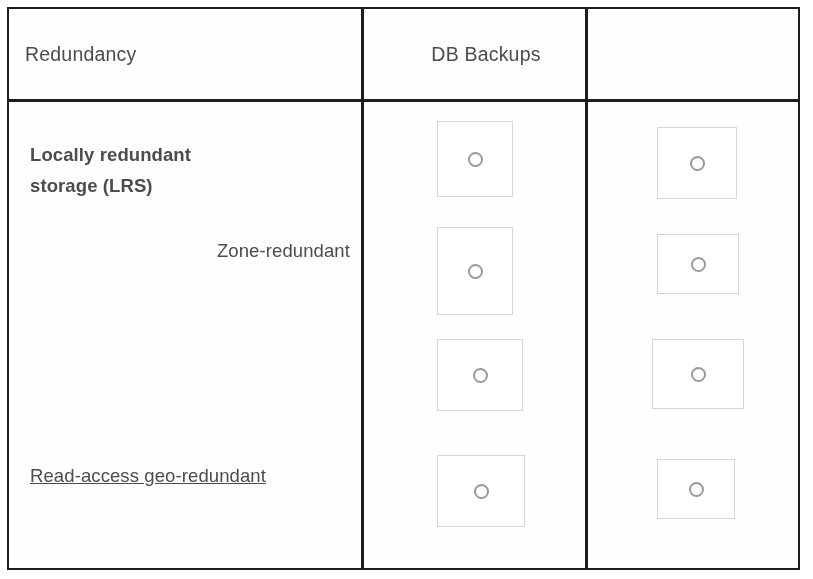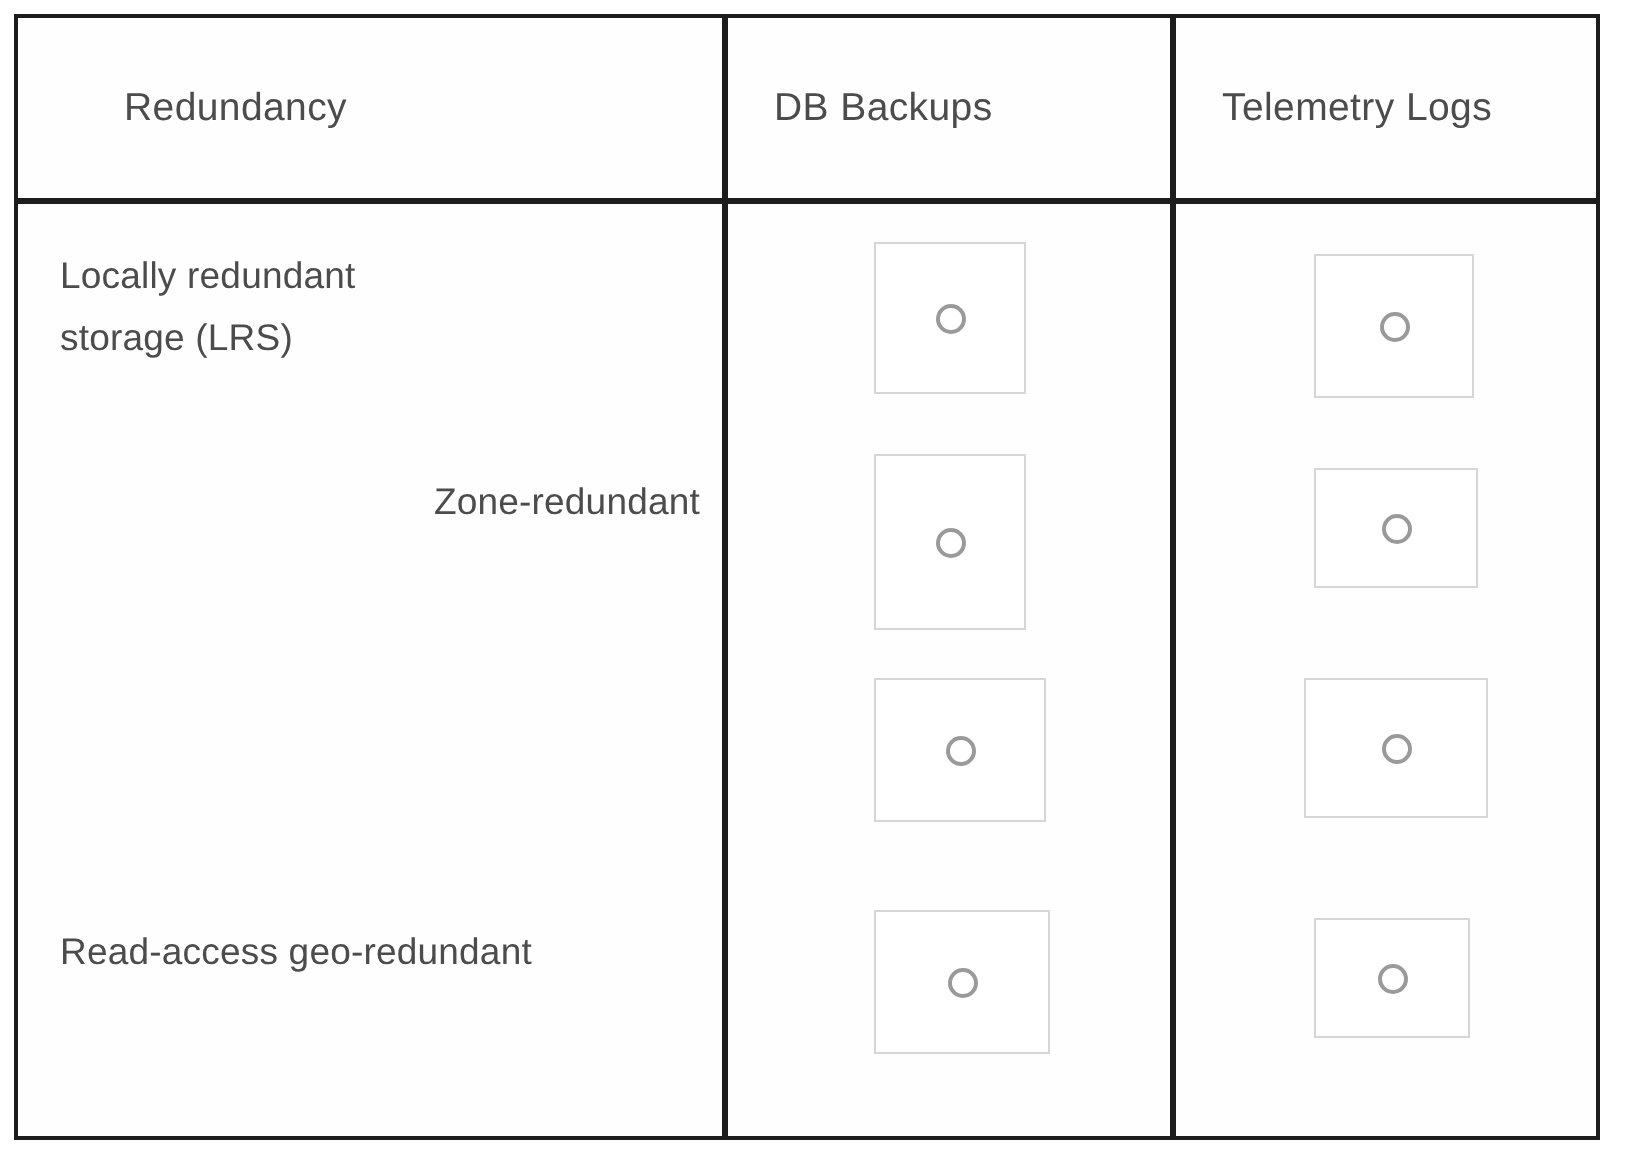--- a/index.html
+++ b/index.html
@@ -69,40 +69,40 @@
     display: flex;
     align-items: center;
     box-sizing: border-box;
   }
   .hdr-label {
     font-size: 19.5px;
     color: #4c4c4c;
     letter-spacing: 0.2px;
     white-space: nowrap;
   }
-  .hdr.col-a { left: 16px;     width: 352px; padding-left: 37px; }
-  .hdr.col-b { left: 354px; width: 222px; padding-left: 24px; }
+  .hdr.col-a { left: 0;     width: 352px; padding-left: 16px; }
+  .hdr.col-b { left: 354px; width: 222px; padding-left: 24px; justify-content: center; }
   .hdr.col-c { left: 578px; width: 213px; padding-left: 24px; }
 
   
   .rowlabel {
     position: absolute;
     left: 21px;
     width: 320px;
     font-size: 18.5px;
     line-height: 31px;
     color: #4c4c4c;
     letter-spacing: 0.1px;
   }
   .rowlabel .ln { display: block; white-space: nowrap; }
 
-  .rowlabel.r1 { top: 113px; }
+  .rowlabel.r1 { top: 130px; font-weight: bold; }
   .rowlabel.r2 { top: 226px; text-align: right; }
   .rowlabel.r3 { top: 335px; }
-  .rowlabel.r4 { top: 451px; }
+  .rowlabel.r4 { top: 451px; text-decoration: underline; }
 
   
   .optbox {
     position: absolute;
     box-sizing: border-box;
     border: 1.5px solid #d6d6d6;
     background: #ffffff;
     display: flex;
     align-items: center;
     justify-content: center;
@@ -140,23 +140,20 @@
       <div class="vrule c2"></div>
 
       <div class="hrule"></div>
 
       <div class="hdr col-a">
         <span class="hdr-label">Redundancy</span>
       </div>
       <div class="hdr col-b">
         <span class="hdr-label">DB Backups</span>
       </div>
-      <div class="hdr col-c">
-        <span class="hdr-label">Telemetry Logs</span>
-      </div>
 
       <div class="rowlabel r1">
         <span class="ln">Locally redundant</span>
         <span class="ln">storage (LRS)</span>
       </div>
       <div class="optbox b-r1">
         <span class="radio"></span>
       </div>
       <div class="optbox t-r1">
         <span class="radio"></span>

